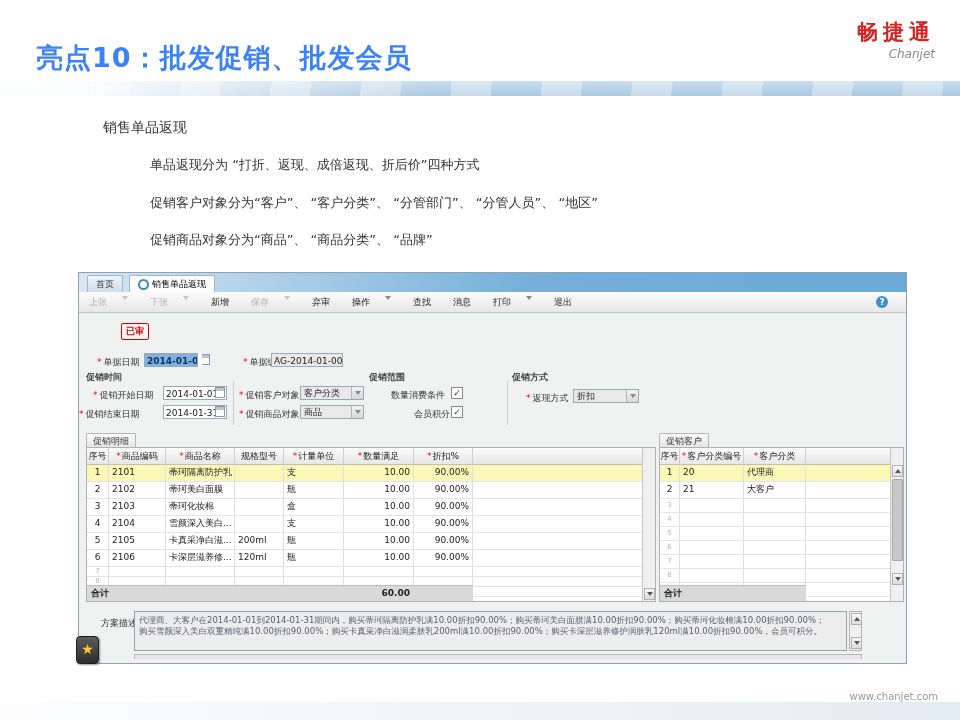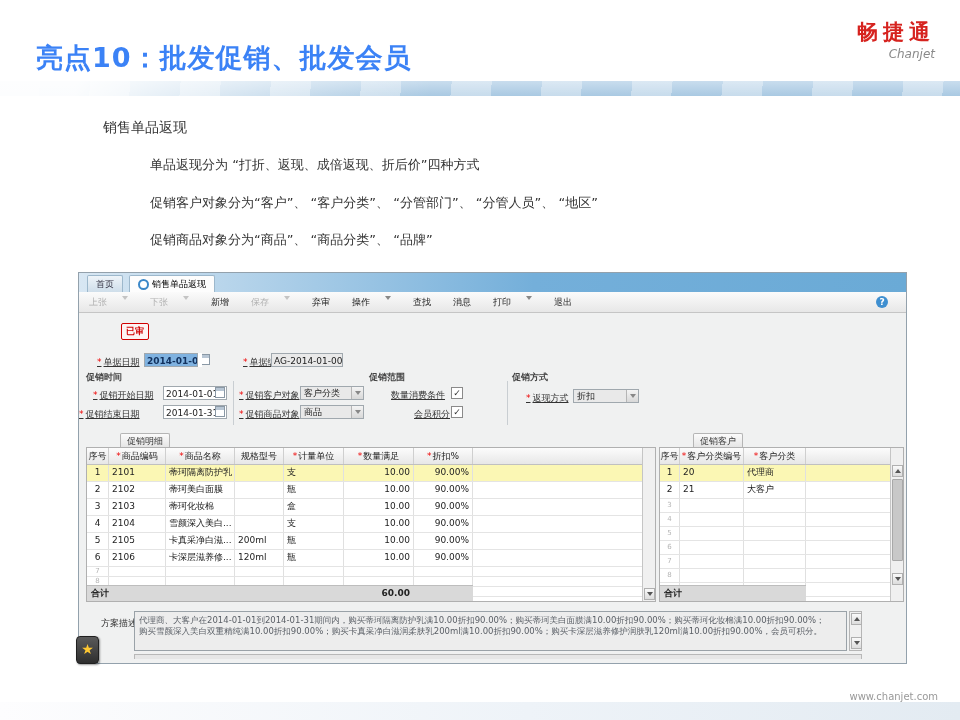--- a/index.html
+++ b/index.html
@@ -34,35 +34,35 @@
   .toolbar{position:absolute;left:0;top:19px;width:100%;height:21px;background:linear-gradient(#fbfbfb,#e7e7e7);border-bottom:1px solid #c5c5c5;display:flex;align-items:center;padding-left:10px;box-sizing:border-box;}
   .tb{display:inline-flex;align-items:flex-start;gap:15px;margin-right:22px;color:#222;cursor:default;}
   .tb.dis{color:#b0b0b0;}
   .caret{width:0;height:0;border-left:3px solid transparent;border-right:3px solid transparent;border-top:4px solid #888;display:inline-block;}
   .tb.dis .caret{border-top-color:#c4c4c4;}
   .help{position:absolute;right:18px;top:4px;width:12px;height:12px;border-radius:50%;background:#3f8fd0;color:#fff;font-size:9px;font-weight:bold;text-align:center;line-height:12px;}
   .content{position:absolute;left:0;top:40px;width:100%;height:350px;background:#f0f1f1;}
 
   .stamp{position:absolute;left:10px;top:10px;border:1px solid #d00000;color:#d00000;font-weight:bold;font-size:9px;padding:1px 4px;border-radius:2px;background:#fdf4f4;margin-left:32px;}
 
-  .flabel{position:absolute;font-size:9px;color:#333;white-space:nowrap;text-decoration:underline;}
+  .flabel{position:absolute;font-size:9px;color:#333;white-space:nowrap;}
   .req::before{content:"*";color:#e00;margin-right:2px;}
   .inp{position:absolute;height:14px;line-height:14px;border:1px solid #a0a8ae;background:#e9e9e9;font-size:9px;padding:0 2px;box-sizing:border-box;white-space:nowrap;overflow:hidden;}
   .inp.white{background:#fff;}
   .inp.selblue{background:#7fb2e0;color:#11315e;font-weight:bold;}
   .cal{position:absolute;width:10px;height:11px;border:1px solid #8a98a5;background:linear-gradient(#b8c6d4 0 3px,#fff 3px);box-sizing:border-box;}
   .sel{position:absolute;height:14px;border:1px solid #a0a8ae;background:#e9e9e9;box-sizing:border-box;display:flex;align-items:center;}
   .sel .val{flex:1;padding:0 3px;white-space:nowrap;overflow:hidden;}
   .selbtn{width:11px;height:100%;background:linear-gradient(#f4f4f4,#d8d8d8);border-left:1px solid #b5b5b5;display:flex;align-items:center;justify-content:center;}
   .sectitle{position:absolute;font-size:9px;font-weight:bold;color:#444;}
   .vdiv{position:absolute;width:1px;background:#c9ced2;}
   .cb{position:absolute;width:10px;height:10px;border:1px solid #8a8a8a;background:#fff;font-size:9px;line-height:10px;text-align:center;color:#333;}
 
   
-  .gridtab{position:absolute;height:14px;line-height:14px;padding:0 6px;background:linear-gradient(#fbfbfb,#e4e4e4);border:1px solid #b5b5b5;border-bottom:none;border-radius:2px 2px 0 0;font-size:9px;color:#333;top:120px;margin-left:34px;}
+  .gridtab{position:absolute;height:14px;line-height:14px;padding:0 6px;background:linear-gradient(#fbfbfb,#e4e4e4);border:1px solid #b5b5b5;border-bottom:none;border-radius:2px 2px 0 0;font-size:9px;color:#333;top:120px;}
   .grid{position:absolute;top:134px;height:155px;border:1px solid #b0b0b0;background:#fff;box-sizing:border-box;}
   .ghead{display:flex;height:16px;background:linear-gradient(#fcfcfc,#e7e7e7);border-bottom:1px solid #c0c0c0;}
   .ghead .gc{display:flex;align-items:center;justify-content:center;border-right:1px solid #cfcfcf;box-sizing:border-box;font-size:9px;color:#222;}
   .grow{display:flex;height:16px;border-bottom:1px solid #e4e4e4;background:#fff;}
   .grow .gc{line-height:15px;border-right:1px solid #e0e0e0;box-sizing:border-box;padding:0 3px;white-space:nowrap;overflow:hidden;font-size:9px;}
   .grow.yellow{background:#fbf7b4;}
   .grow.short{height:9px;}
   .grow.short .gc{line-height:8px;font-size:7px;color:#b5b5b5;}
   .grow.mid{height:13px;}
   .grow.mid .gc{line-height:12px;font-size:7px;color:#b5b5b5;}

